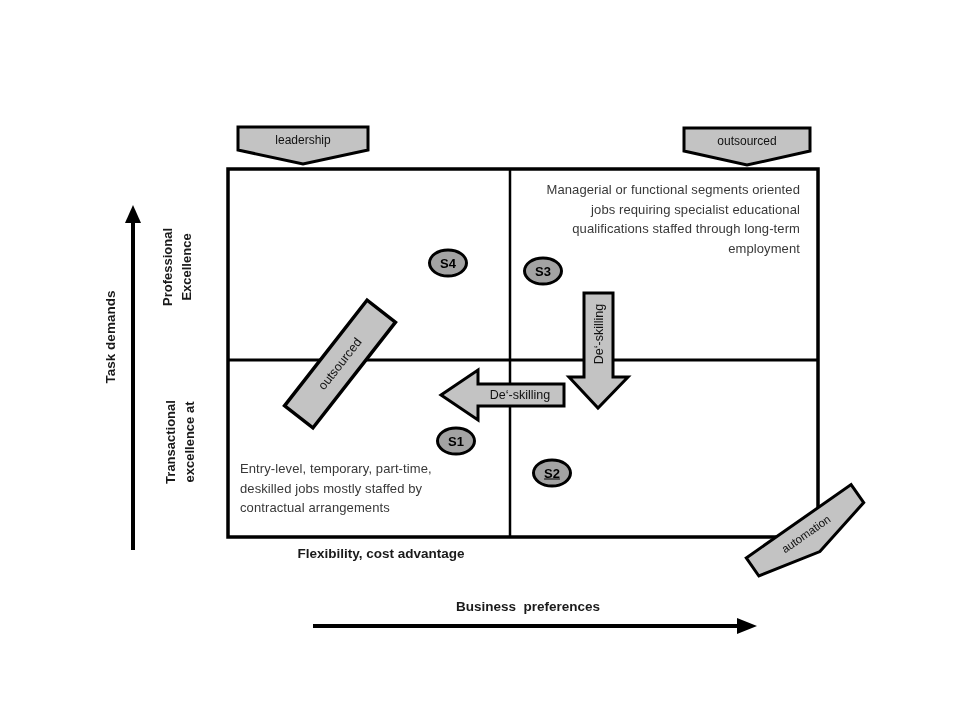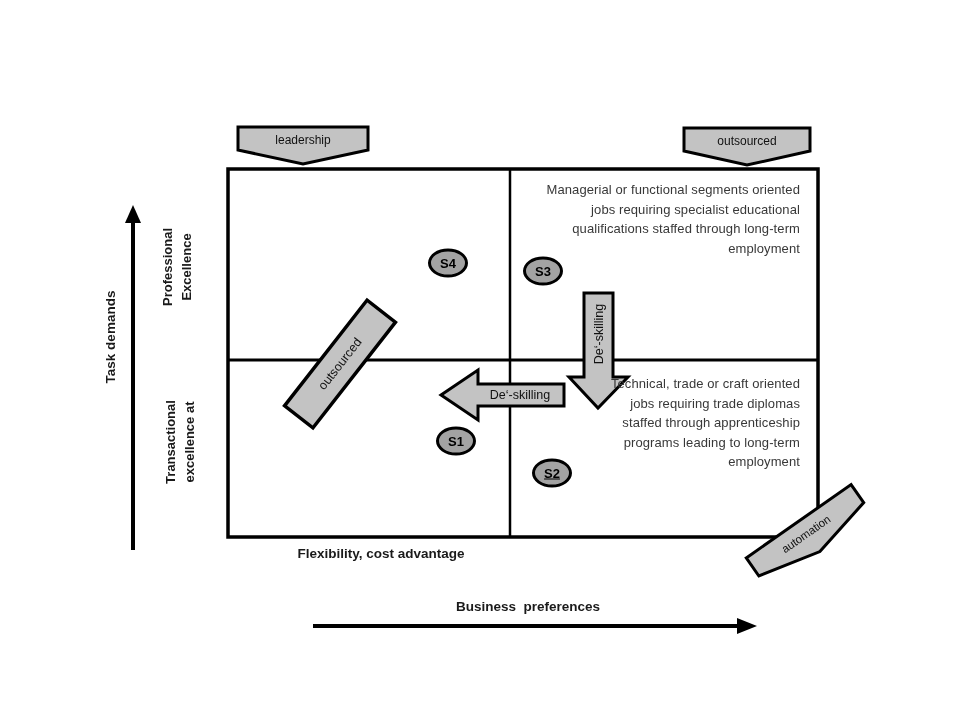--- a/index.html
+++ b/index.html
@@ -69,21 +69,21 @@
     <g transform="translate(809,536) rotate(-35)">
       <polygon class="shape" stroke-width="3" points="-64,-18 64,-18 64,4 0,19 -64,4"></polygon>
     </g>
   </svg>
 
 
   <div class="abs banner-label" style="left:303px;top:140px;">leadership</div>
   <div class="abs banner-label" style="left:747px;top:141px;">outsourced</div>
 
   <div class="abs qtext q-right" style="left:542px;top:180px;width:258px;">Managerial or functional segments oriented jobs requiring specialist educational qualifications staffed through long-term employment</div>
-  <div class="abs qtext q-right" style="left:610px;top:374px;width:190px;">Technical, trade or craft oriented jobs requiring trade diplomas staffed through apprenticeship programs leading to long-term employment</div>
+  <div class="abs qtext" style="left:240px;top:459px;width:235px;">Entry-level, temporary, part-time, deskilled jobs mostly staffed by contractual arrangements</div>
 
   <div class="abs scircle" style="left:448px;top:263px;">S4</div>
   <div class="abs scircle" style="left:543px;top:263px;margin-top:8px;">S3</div>
   <div class="abs scircle" style="left:456px;top:441px;">S1</div>
   <div class="abs scircle" style="left:552px;top:473px;text-decoration:underline;">S2</div>
 
   <div class="abs flow-label" style="left:340px;top:364px;transform:translate(-50%,-50%) rotate(-52deg);">outsourced</div>
   <div class="abs flow-label" style="left:520px;top:395px;transform:translate(-50%,-50%);">De‘-skilling</div>
   <div class="abs flow-label" style="left:599px;top:334px;transform:translate(-50%,-50%) rotate(-90deg);">De‘-skilling</div>
   <div class="abs flow-label" style="left:806px;top:534px;font-size:11.5px;transform:translate(-50%,-50%) rotate(-35deg);">automation</div>

